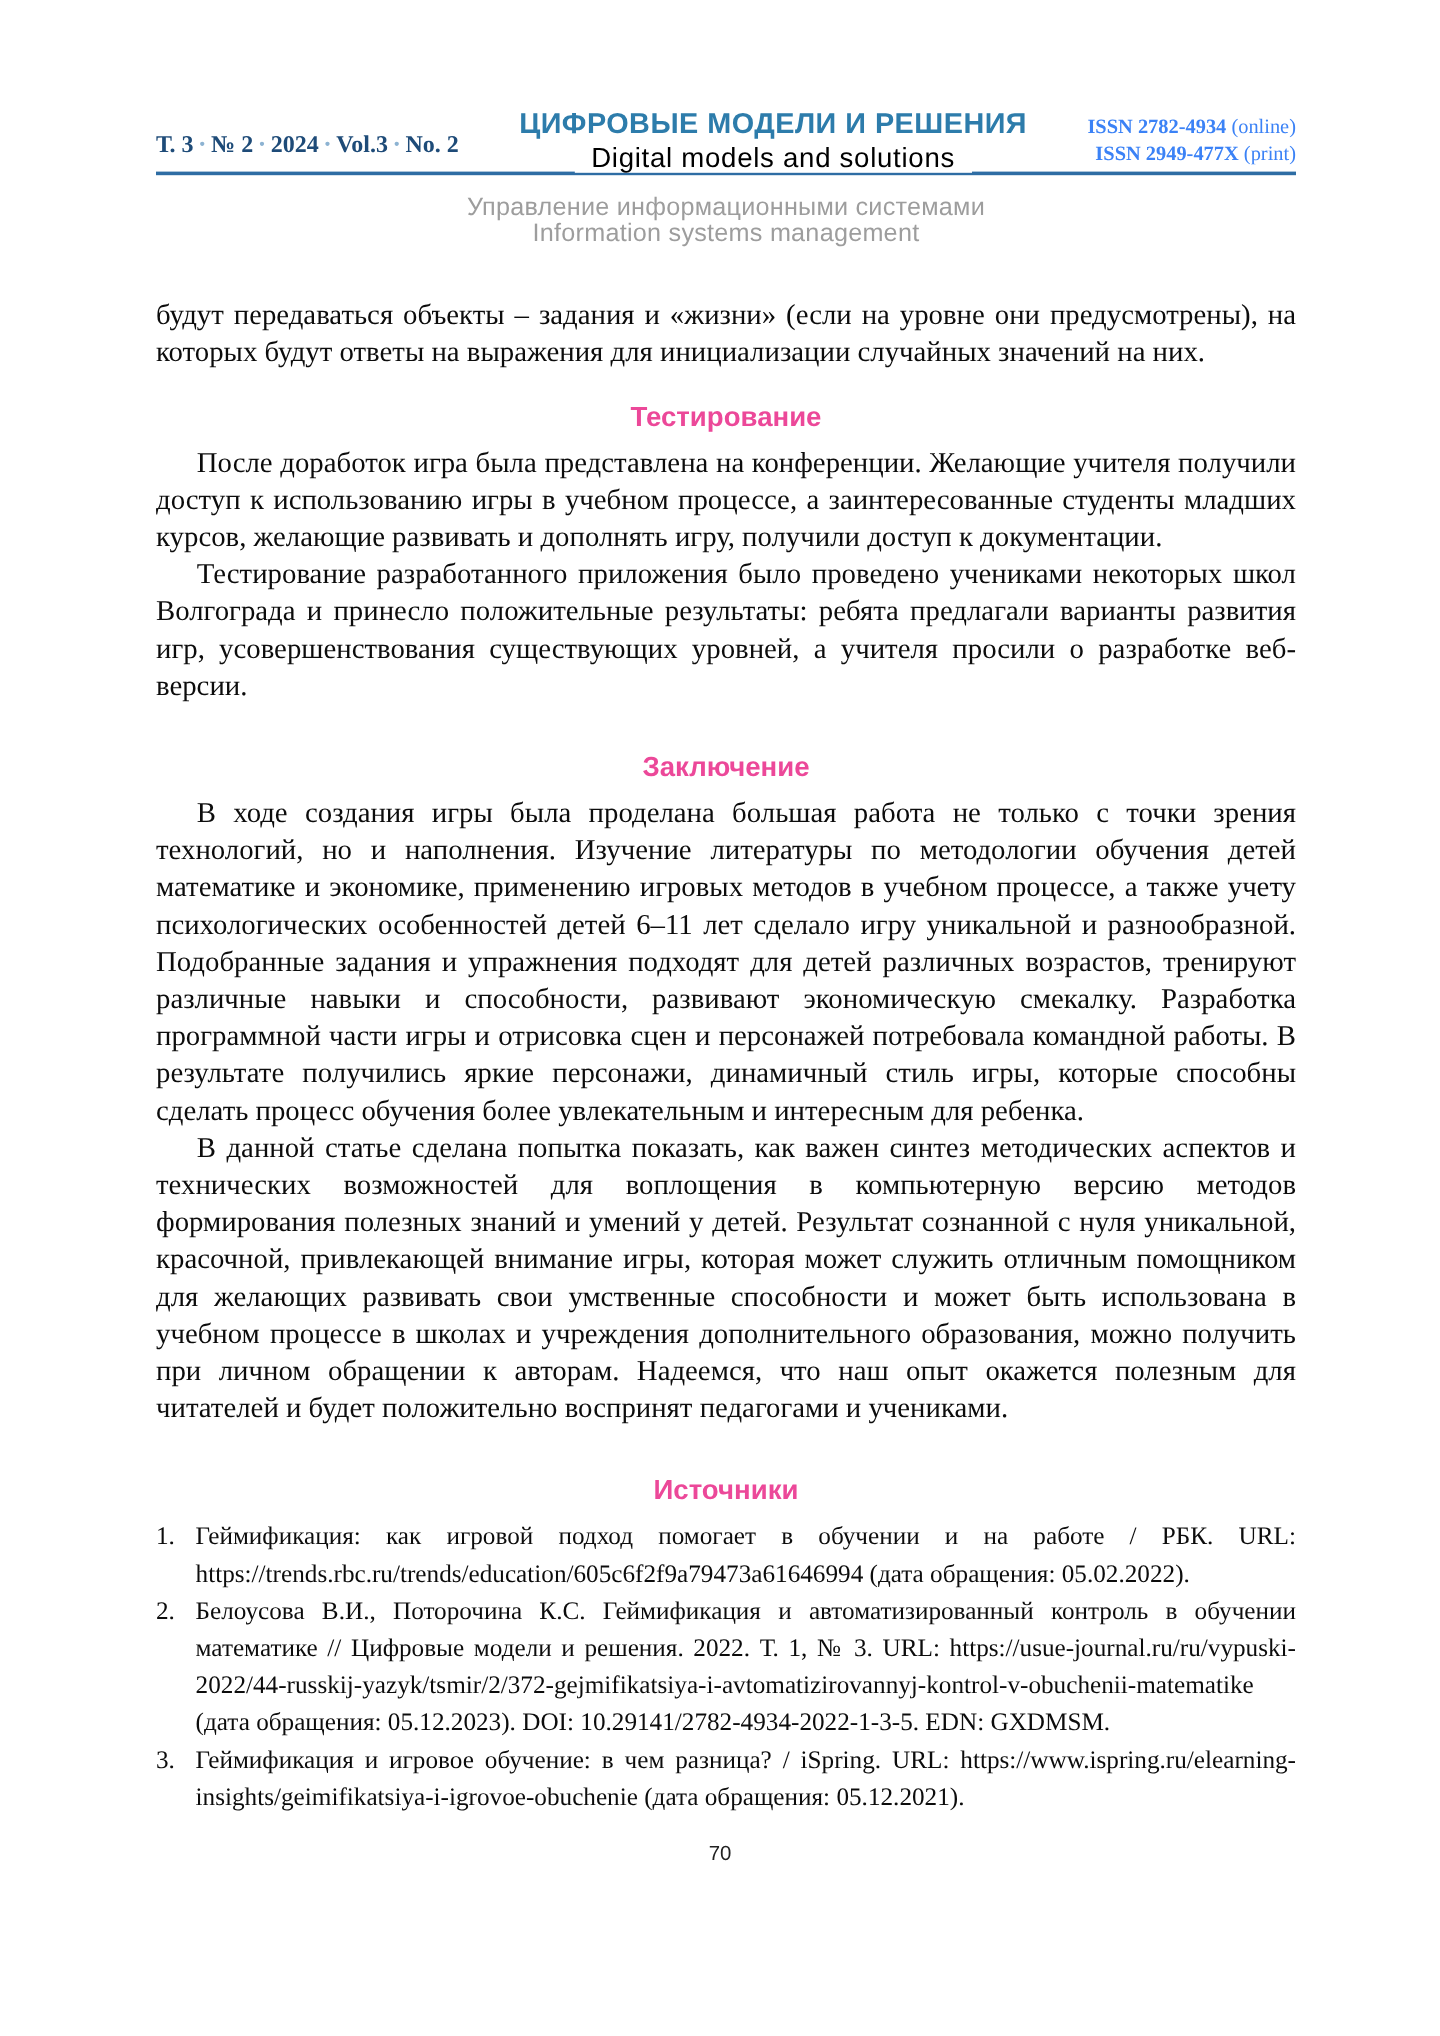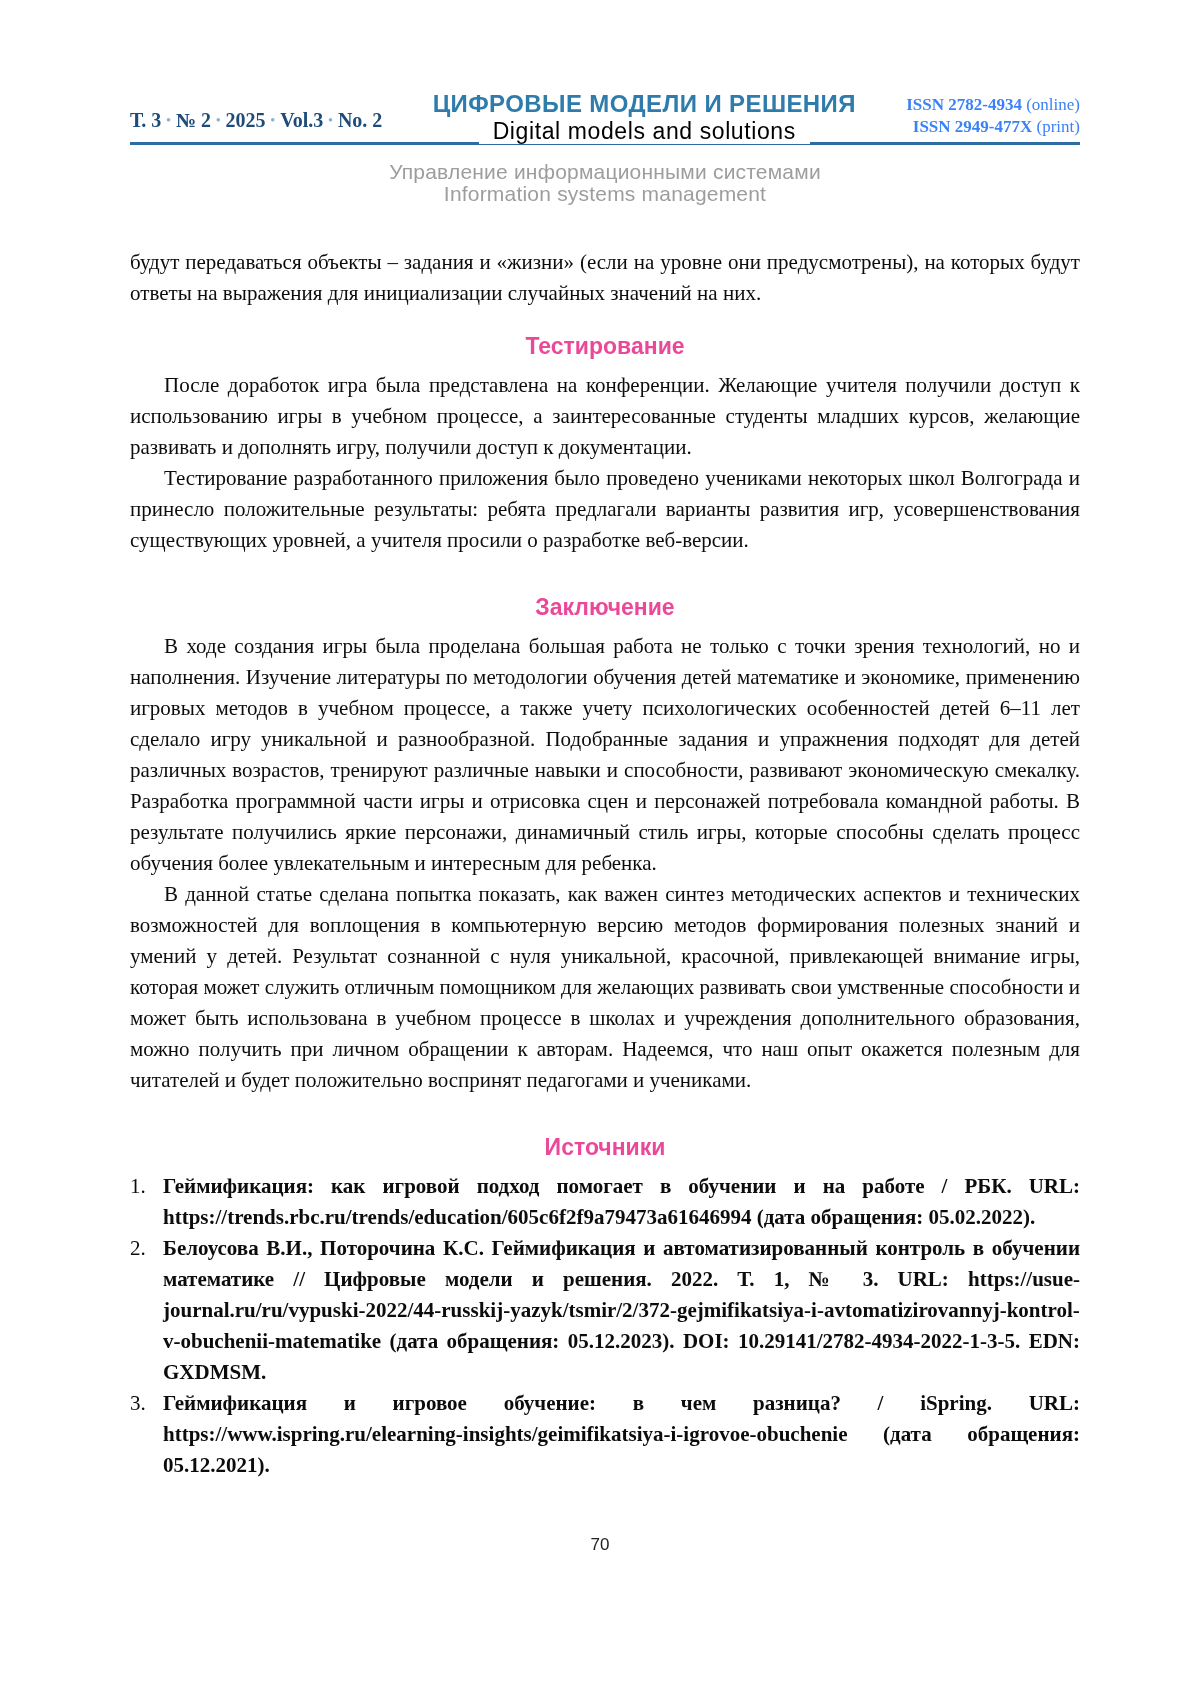--- a/index.html
+++ b/index.html
@@ -86,21 +86,21 @@
     font-size: 21px;
     line-height: 22px;
     color: #9d9d9d;
     letter-spacing: 0.2px;
   }
 
   
   main { display: block; }
   p.body-par {
     margin: 0;
-    font-size: 21px;
+    font-size: 24px;
     line-height: 31px;
     text-align: justify;
   }
   p.intro { margin-top: 42px; }
   p.ind { text-indent: 34px; }
 
   h2.section-heading {
     margin: 36px 0 9px 0;
     text-align: center;
     font-family: "Liberation Sans", sans-serif;
@@ -123,21 +123,20 @@
     line-height: 31px;
   }
   .refnum {
     flex: 0 0 33px;
     text-align: left;
   }
   .reftext {
     flex: 1 1 auto;
     text-align: justify;
     overflow-wrap: anywhere;
-    font-weight: bold;
   }
 
   
   .pagenum {
     position: absolute;
     top: 1535px;
     left: 0;
     width: 100%;
     text-align: center;
     font-family: "Liberation Sans", sans-serif;
@@ -145,21 +144,21 @@
     color: #222222;
   }
 </style>
 </head>
 <body>
 
 <div class="page">
 
   <header class="header">
     <div class="vol">
-      <span>Т. 3</span><span class="dot">•</span><span>№ 2</span><span class="dot">•</span><span>2025</span><span class="dot">•</span><span>Vol.3</span><span class="dot">•</span><span>No. 2</span>
+      <span>Т. 3</span><span class="dot">•</span><span>№ 2</span><span class="dot">•</span><span>2024</span><span class="dot">•</span><span>Vol.3</span><span class="dot">•</span><span>No. 2</span>
     </div>
 
     <div class="titles">
       <div class="title-ru">ЦИФРОВЫЕ МОДЕЛИ И РЕШЕНИЯ</div>
       <div class="title-en-wrap">
         <span class="title-en">Digital models and solutions</span>
       </div>
     </div>
 
     <div class="issn">

